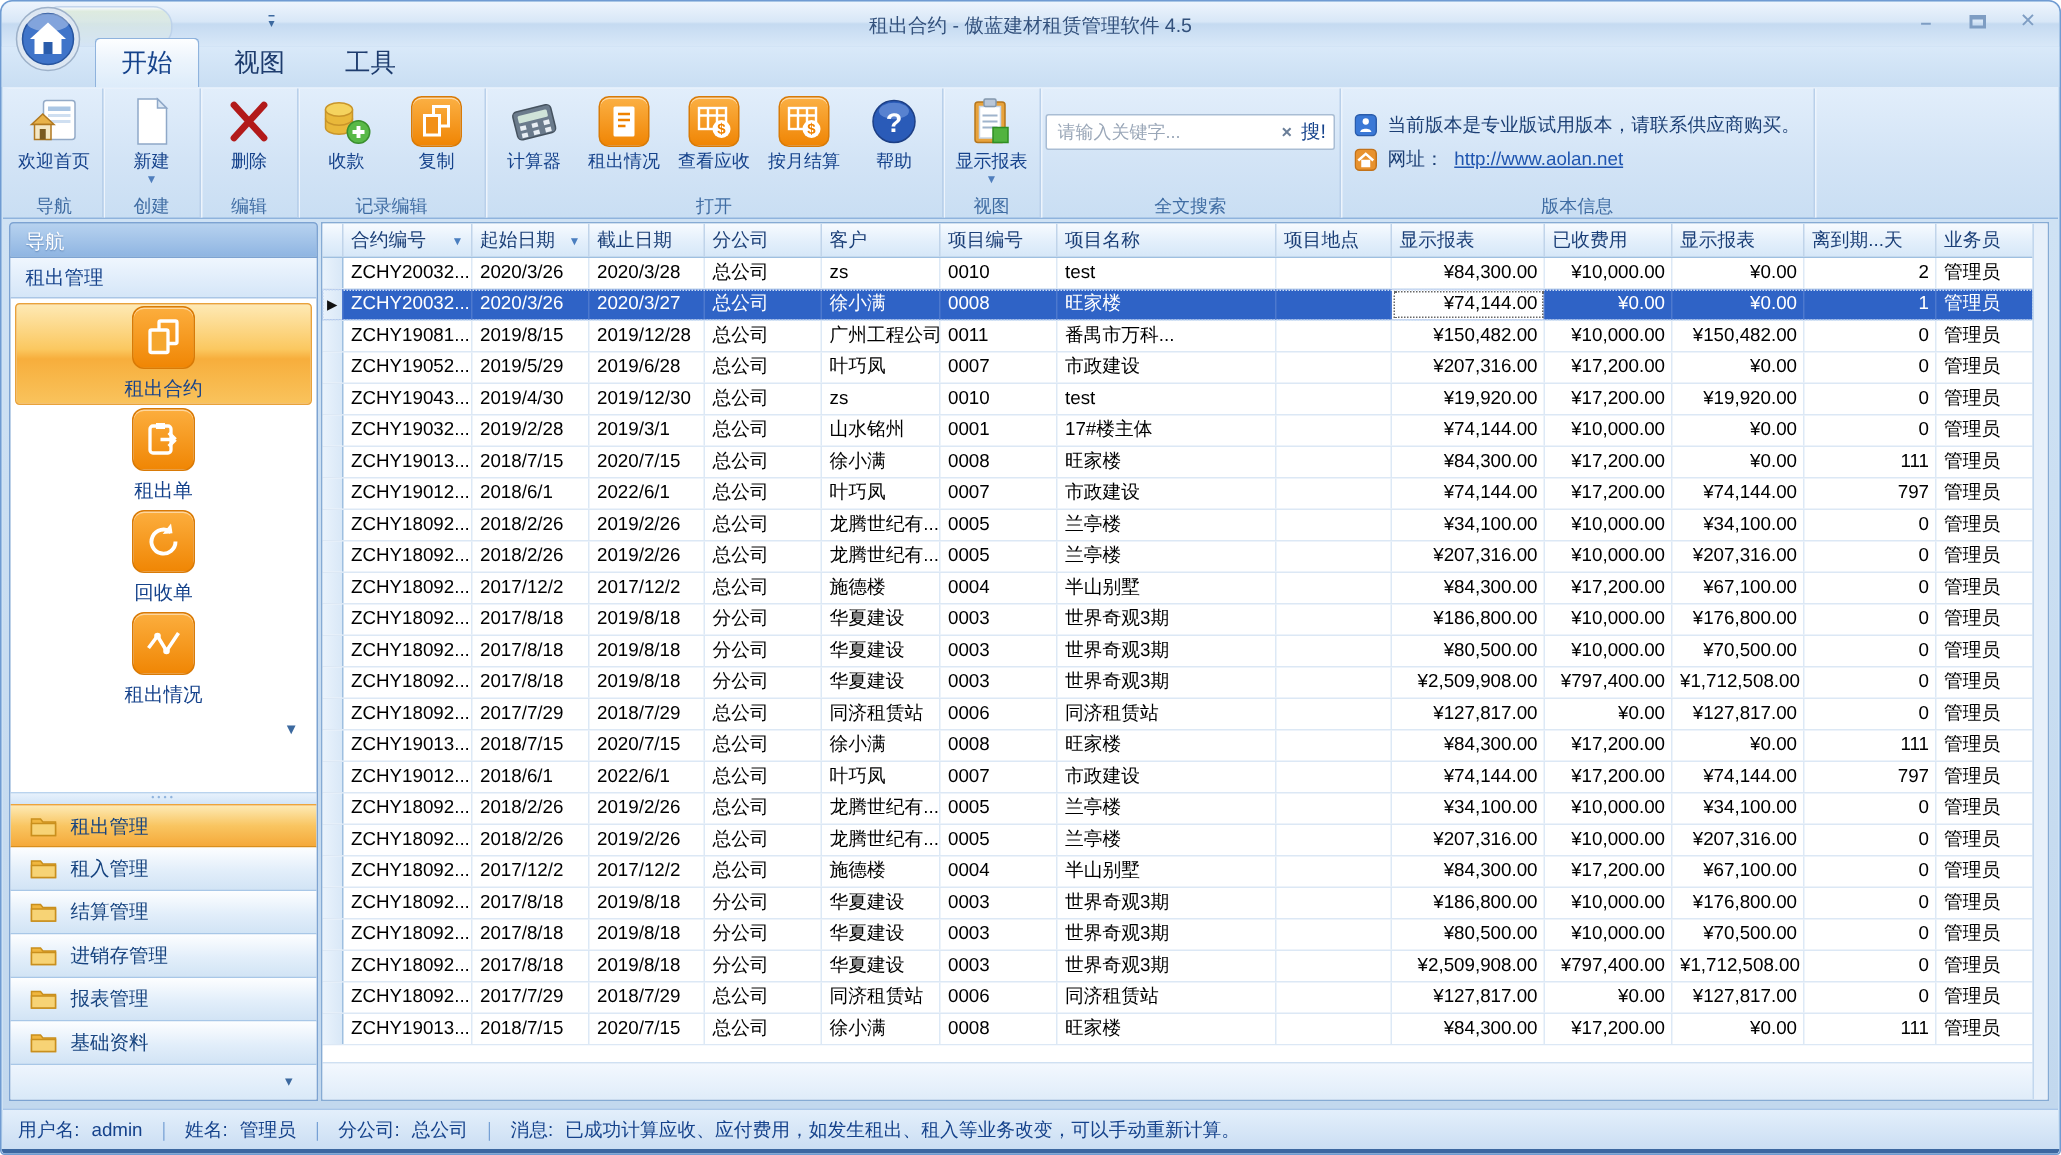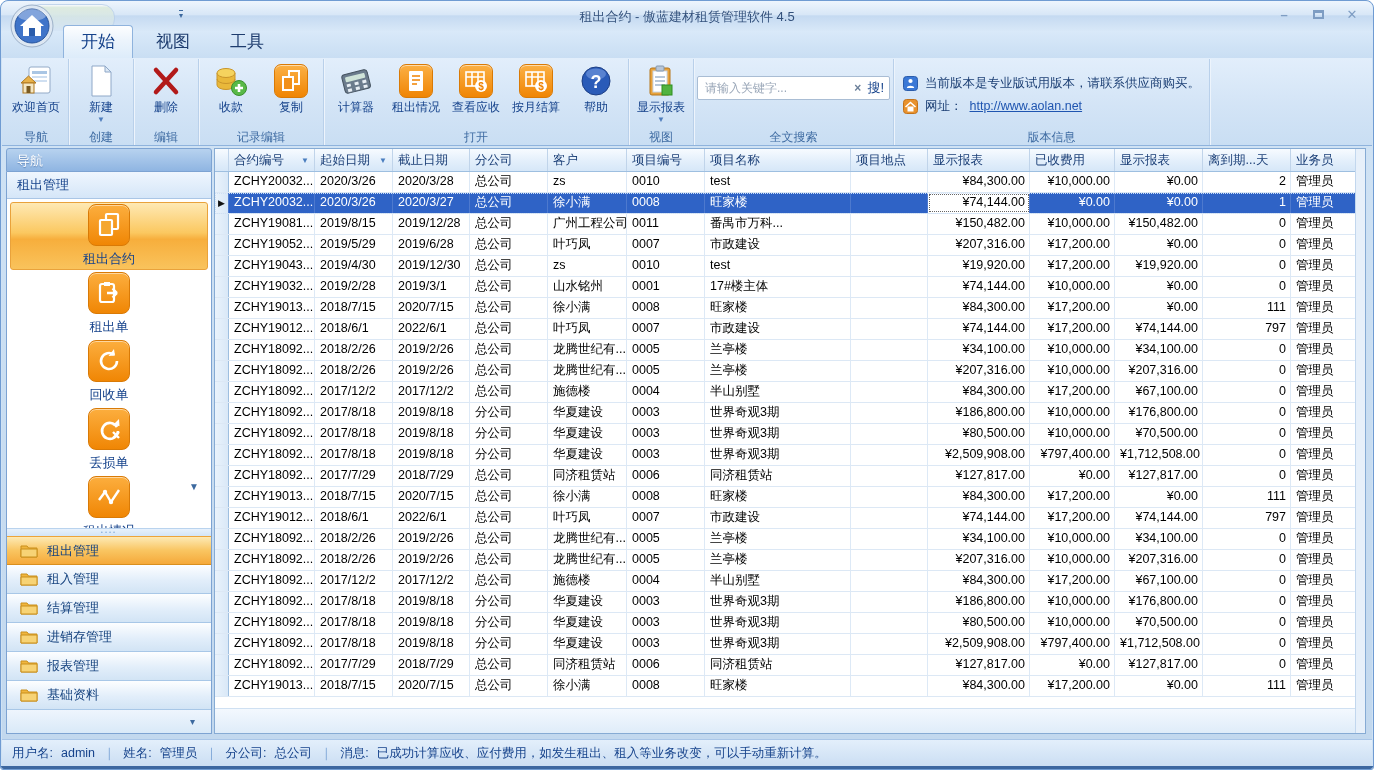--- a/index.html
+++ b/index.html
@@ -373,30 +373,20 @@
               <svg width="28" height="28" viewBox="0 0 28 28">
                 <path d="M22 14 a8 8 0 1 1 -3 -6.2" fill="none" stroke="#fff" stroke-width="2.6"></path>
                 <path d="M19 2 l1 6.5 -6.5 0.5 z" fill="#fff"></path>
               </svg>
             </span>
             <span>回收单</span>
           </div>
           <div class="bigitem">
             <span class="oicon40">
               <svg width="28" height="28" viewBox="0 0 28 28">
-                <path d="M22 12 a8 8 0 1 0 1 4" fill="none" stroke="#fff" stroke-width="2.6"></path>
-                <path d="M24 4 l0.5 7 -7 -0.5 z" fill="#fff"></path>
-                <path d="M18 17 l6 6 m0 -6 l-6 6" stroke="#fff" stroke-width="2.4"></path>
-              </svg>
-            </span>
-            <span>丢损单</span>
-          </div>
-          <div class="bigitem">
-            <span class="oicon40">
-              <svg width="28" height="28" viewBox="0 0 28 28">
                 <polyline points="4,17 10,9 16,19 24,7" fill="none" stroke="#fff" stroke-width="2.4"></polyline>
                 <circle cx="10" cy="9" r="2.2" fill="#fff"></circle>
                   <circle cx="16" cy="19" r="2.2" fill="#fff"></circle>
               </svg>
             </span>
             <span>租出情况</span>
           </div>
           <div class="side-arrow">▼</div>
         </div>
         <div class="splitter">••••</div>

